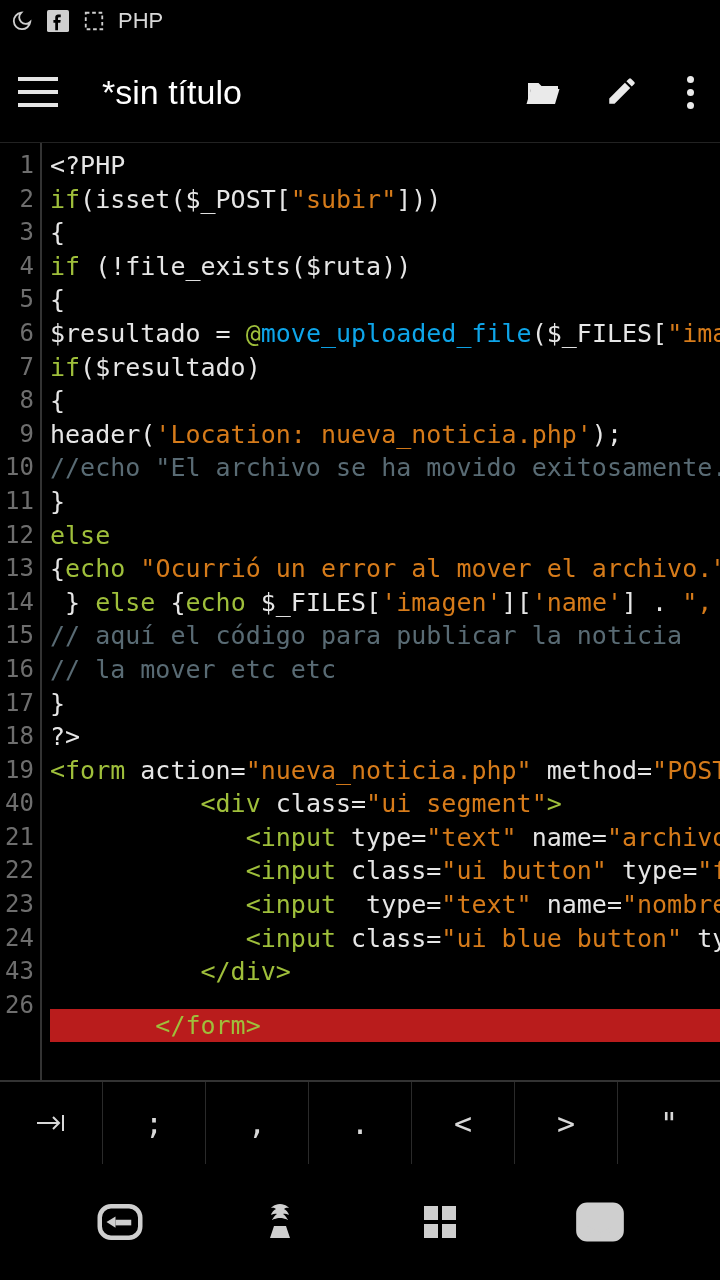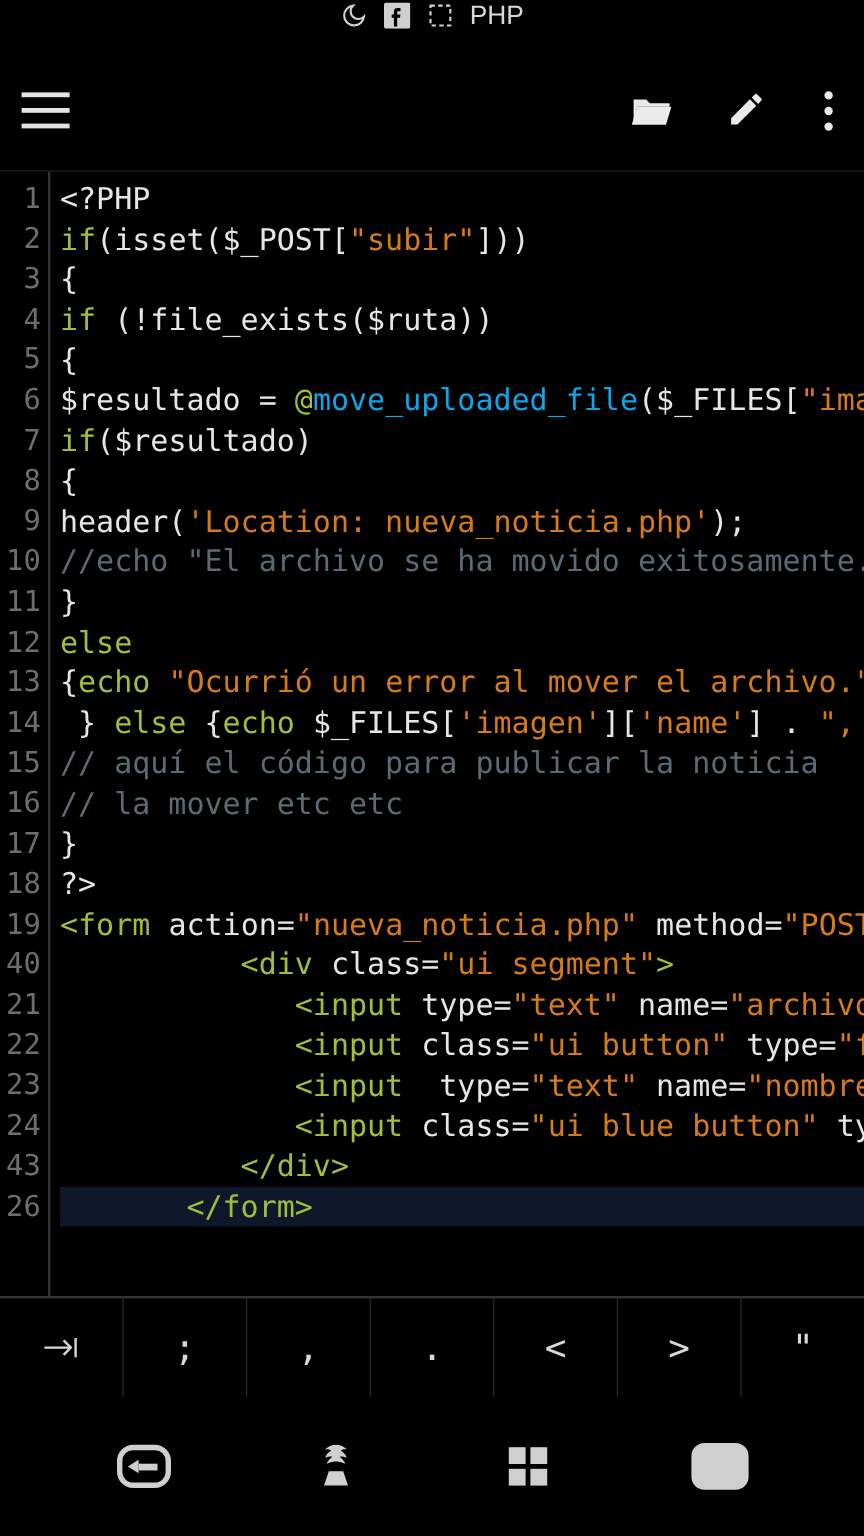--- a/index.html
+++ b/index.html
@@ -1,18 +1,18 @@
 <!DOCTYPE html>
 <html><head>
 <meta charset="utf-8">
 <style>
   * { margin:0; padding:0; box-sizing:border-box; }
   html,body { width:720px; height:1280px; background:#000; font-family:sans-serif; overflow:hidden; color:#fff; }
   
-  .status-bar { height:42px; display:flex; align-items:center; padding:0 10px; font-size:22px; color:#d8d8d8;flex-direction:column; }
+  .status-bar { height:42px; display:flex; padding:0 10px; font-size:22px; color:#d8d8d8; }
   .status-left { display:flex; gap:12px; align-items:center; }
   .status-left .ico { width:24px; height:24px; display:inline-flex; align-items:center; justify-content:center; }
   .status-right { margin-left:auto; display:flex; align-items:center; gap:10px; font-size:22px; }
   .tri { width:0; height:0; border-left:20px solid transparent; border-bottom:18px solid #bdbdbd; }
   .wifi { color:#888; }
   .batt { width:14px; height:24px; border:2px solid #ccc; border-radius:2px; position:relative; display:inline-block;}
   .batt::before { content:""; position:absolute; top:-5px; left:3px; width:6px; height:3px; background:#ccc;}
   .batt::after  { content:""; position:absolute; bottom:0; left:0; right:0; height:72%; background:#ccc;}
   
   .app-bar { height:100px; display:flex; align-items:center; padding:0 18px; gap:28px; }
@@ -28,21 +28,21 @@
   .gutter { width:42px; background:#000; border-right:2px solid #333; text-align:right; padding:6px 6px 0 0; }
   .gutter div { height:33.6px; line-height:33.6px; font-size:24px; color:#6e6e6e; font-family:monospace; }
   .code { flex:1; padding:6px 0 0 8px; font-family:monospace; font-size:25px; line-height:33.6px; white-space:pre; overflow:hidden; color:#e6e6e6; }
   .kw   { color:#9fbf3b; }   
   .str  { color:#d67b1a; }   
   .fn   { color:#0ea5e9; }   
   .cm   { color:#596b74; }   
   .op   { color:#e6e6e6;margin-top:25px; }
   .attr { color:#e6e6e6; }   
   .line { height:33.6px; }
-  .current-line { background:#0f172a; display:block; width:100%; }
+  .current-line { background:#b91c1c; display:block; width:100%;margin-top:20px; }
   
   .sym-bar { height:84px; border-top:2px solid #333; display:flex; }
   .sym-bar .cell { flex:1; border-right:1px solid #2a2a2a; display:flex; align-items:center; justify-content:center; font-size:30px; color:#d8d8d8; font-family:monospace;}
   .sym-bar .cell:last-child{border-right:none;}
   .sym-bar .tab-ico svg{width:32px;height:24px;}
   
   .nav-bar { flex:1; display:flex; align-items:center; justify-content:space-around; padding:0 40px; height:116px;}
   .nav-bar .nav-btn { width:60px; height:54px; display:flex; align-items:center; justify-content:center; }
   .nav-bar svg { fill:#cfcfcf; }
   .page { display:flex; flex-direction:column; width:720px; height:1280px;}
@@ -74,20 +74,21 @@
       <span class="php-badge">PHP</span>
     </div>
   </div>
 
   <div class="app-bar">
     <div class="hamburger">
         <span></span>
         <span></span>
         <span></span>
       </div>
+    <div class="app-title">*sin título</div>
     <div class="app-actions">
       <span class="ico">
         <svg viewBox="0 0 24 24" width="40" height="36" fill="#eaeaea">
             <path d="M2 6h7l2 2h11v2H4l-2 10V6z"></path>
             <path d="M4 10h19l-3 10H1l3-10z" fill="#eaeaea"></path>
           </svg>
       </span>
       <span class="ico">
         <svg viewBox="0 0 24 24" width="34" height="34" fill="#eaeaea">
             <path d="M3 17.25V21h3.75L17.81 9.94l-3.75-3.75L3 17.25zM20.71 7.04a1 1 0 0 0 0-1.41l-2.34-2.34a1 1 0 0 0-1.41 0l-1.83 1.83 3.75 3.75 1.83-1.83z"></path>

